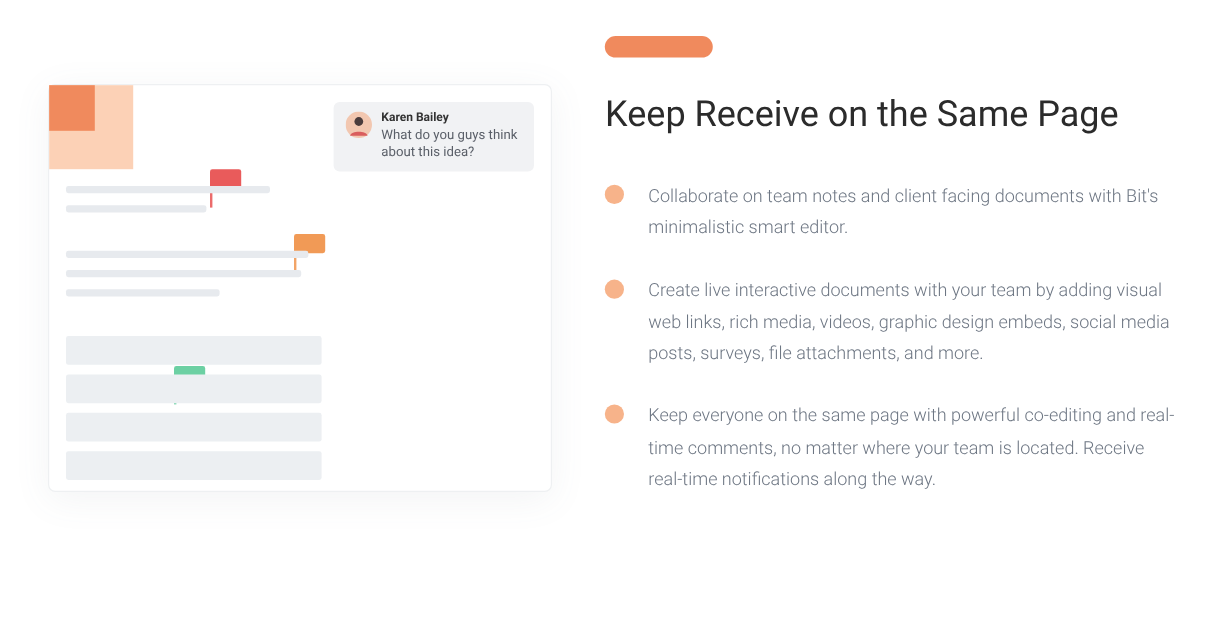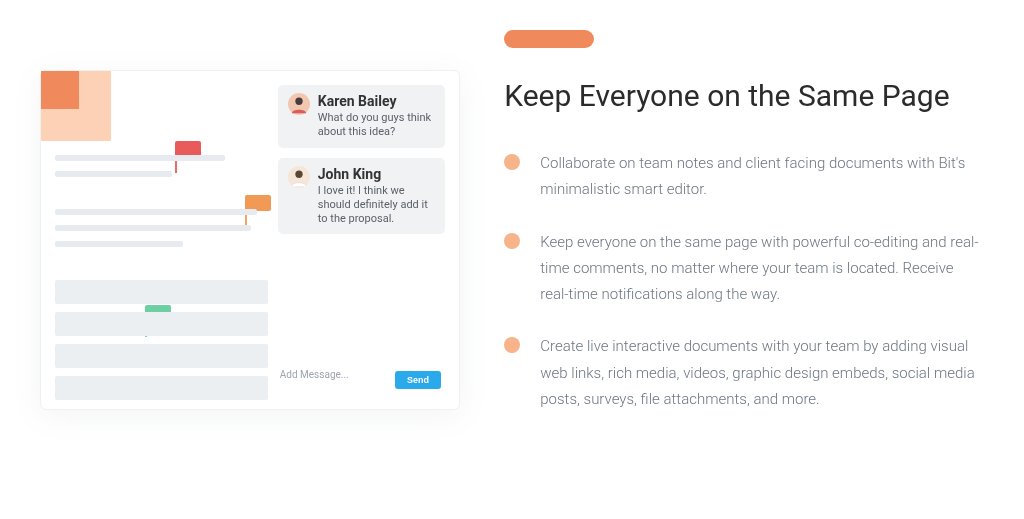--- a/index.html
+++ b/index.html
@@ -113,21 +113,21 @@
       display:flex;
       gap:8px;
       font-size:9px;
     }
     .avatar {
       width:22px; height:22px; border-radius:50%;
       flex-shrink:0;
       display:flex; align-items:center; justify-content:center;
     }
     .avatar svg { width:22px; height:22px; }
-    .c-name { font-weight:700; color:#333; font-size:14px; margin-bottom:2px; }
+    .c-name { font-weight:700; color:#333; font-size:10px; margin-bottom:2px; }
     .c-text { color:#5a5f68; font-size:11px; line-height:1.3; }
     .compose-wrap {
       position:absolute;
       left:0; right:0; bottom:0;
     }
     .compose {
       height:30px;
       border:none;
       background:transparent;
       font-size:10px;
@@ -185,55 +185,38 @@
               <circle cx="12" cy="9" r="4" fill="#4a3c3c"></circle>
               <path d="M4 22c1-5 15-5 16 0" fill="#d95d5d"></path>
             </svg>
         </span>
         <div>
           <div class="c-name">Karen Bailey</div>
           <div class="c-text">What do you guys think about this idea?</div>
         </div>
       </div>
 
-      <div class="comment">
-        <span class="avatar">
-          <svg viewBox="0 0 24 24">
-              <circle cx="12" cy="12" r="12" fill="#f6e6d8"></circle>
-              <circle cx="12" cy="9" r="4" fill="#5a4633"></circle>
-              <path d="M4 22c1-5 15-5 16 0" fill="#ffffff" stroke="#d0d0d0" stroke-width="0.5"></path>
-            </svg>
-        </span>
-        <div>
-          <div class="c-name">John King</div>
-          <div class="c-text">I love it! I think we should definitely add it to the proposal.</div>
-        </div>
-      </div>
-
-
-      <div class="compose-wrap">
-        <div class="compose">Add Message...</div>
-        <button class="send-btn">Send</button>
-      </div>
+
+
     </div>
   </div>
 </div>
 
 <div class="right-col">
   <div class="accent-bar"></div>
 
-  <h1 class="headline">Keep Everyone on the Same Page</h1>
+  <h1 class="headline">Keep Receive on the Same Page</h1>
 
   <ul class="features">
     <li class="feature-item">
       <span class="bullet"></span>
       <span class="feature-text">Collaborate on team notes and client facing documents with Bit's minimalistic smart editor.</span>
     </li>
     <li class="feature-item">
       <span class="bullet"></span>
-      <span class="feature-text">Keep everyone on the same page with powerful co-editing and real-time comments, no matter where your team is located. Receive real-time notifications along the way.</span>
+      <span class="feature-text">Create live interactive documents with your team by adding visual web links, rich media, videos, graphic design embeds, social media posts, surveys, file attachments, and more.</span>
     </li>
     <li class="feature-item">
       <span class="bullet"></span>
-      <span class="feature-text">Create live interactive documents with your team by adding visual web links, rich media, videos, graphic design embeds, social media posts, surveys, file attachments, and more.</span>
+      <span class="feature-text">Keep everyone on the same page with powerful co-editing and real-time comments, no matter where your team is located. Receive real-time notifications along the way.</span>
     </li>
   </ul>
 </div>
 
 </body></html>

